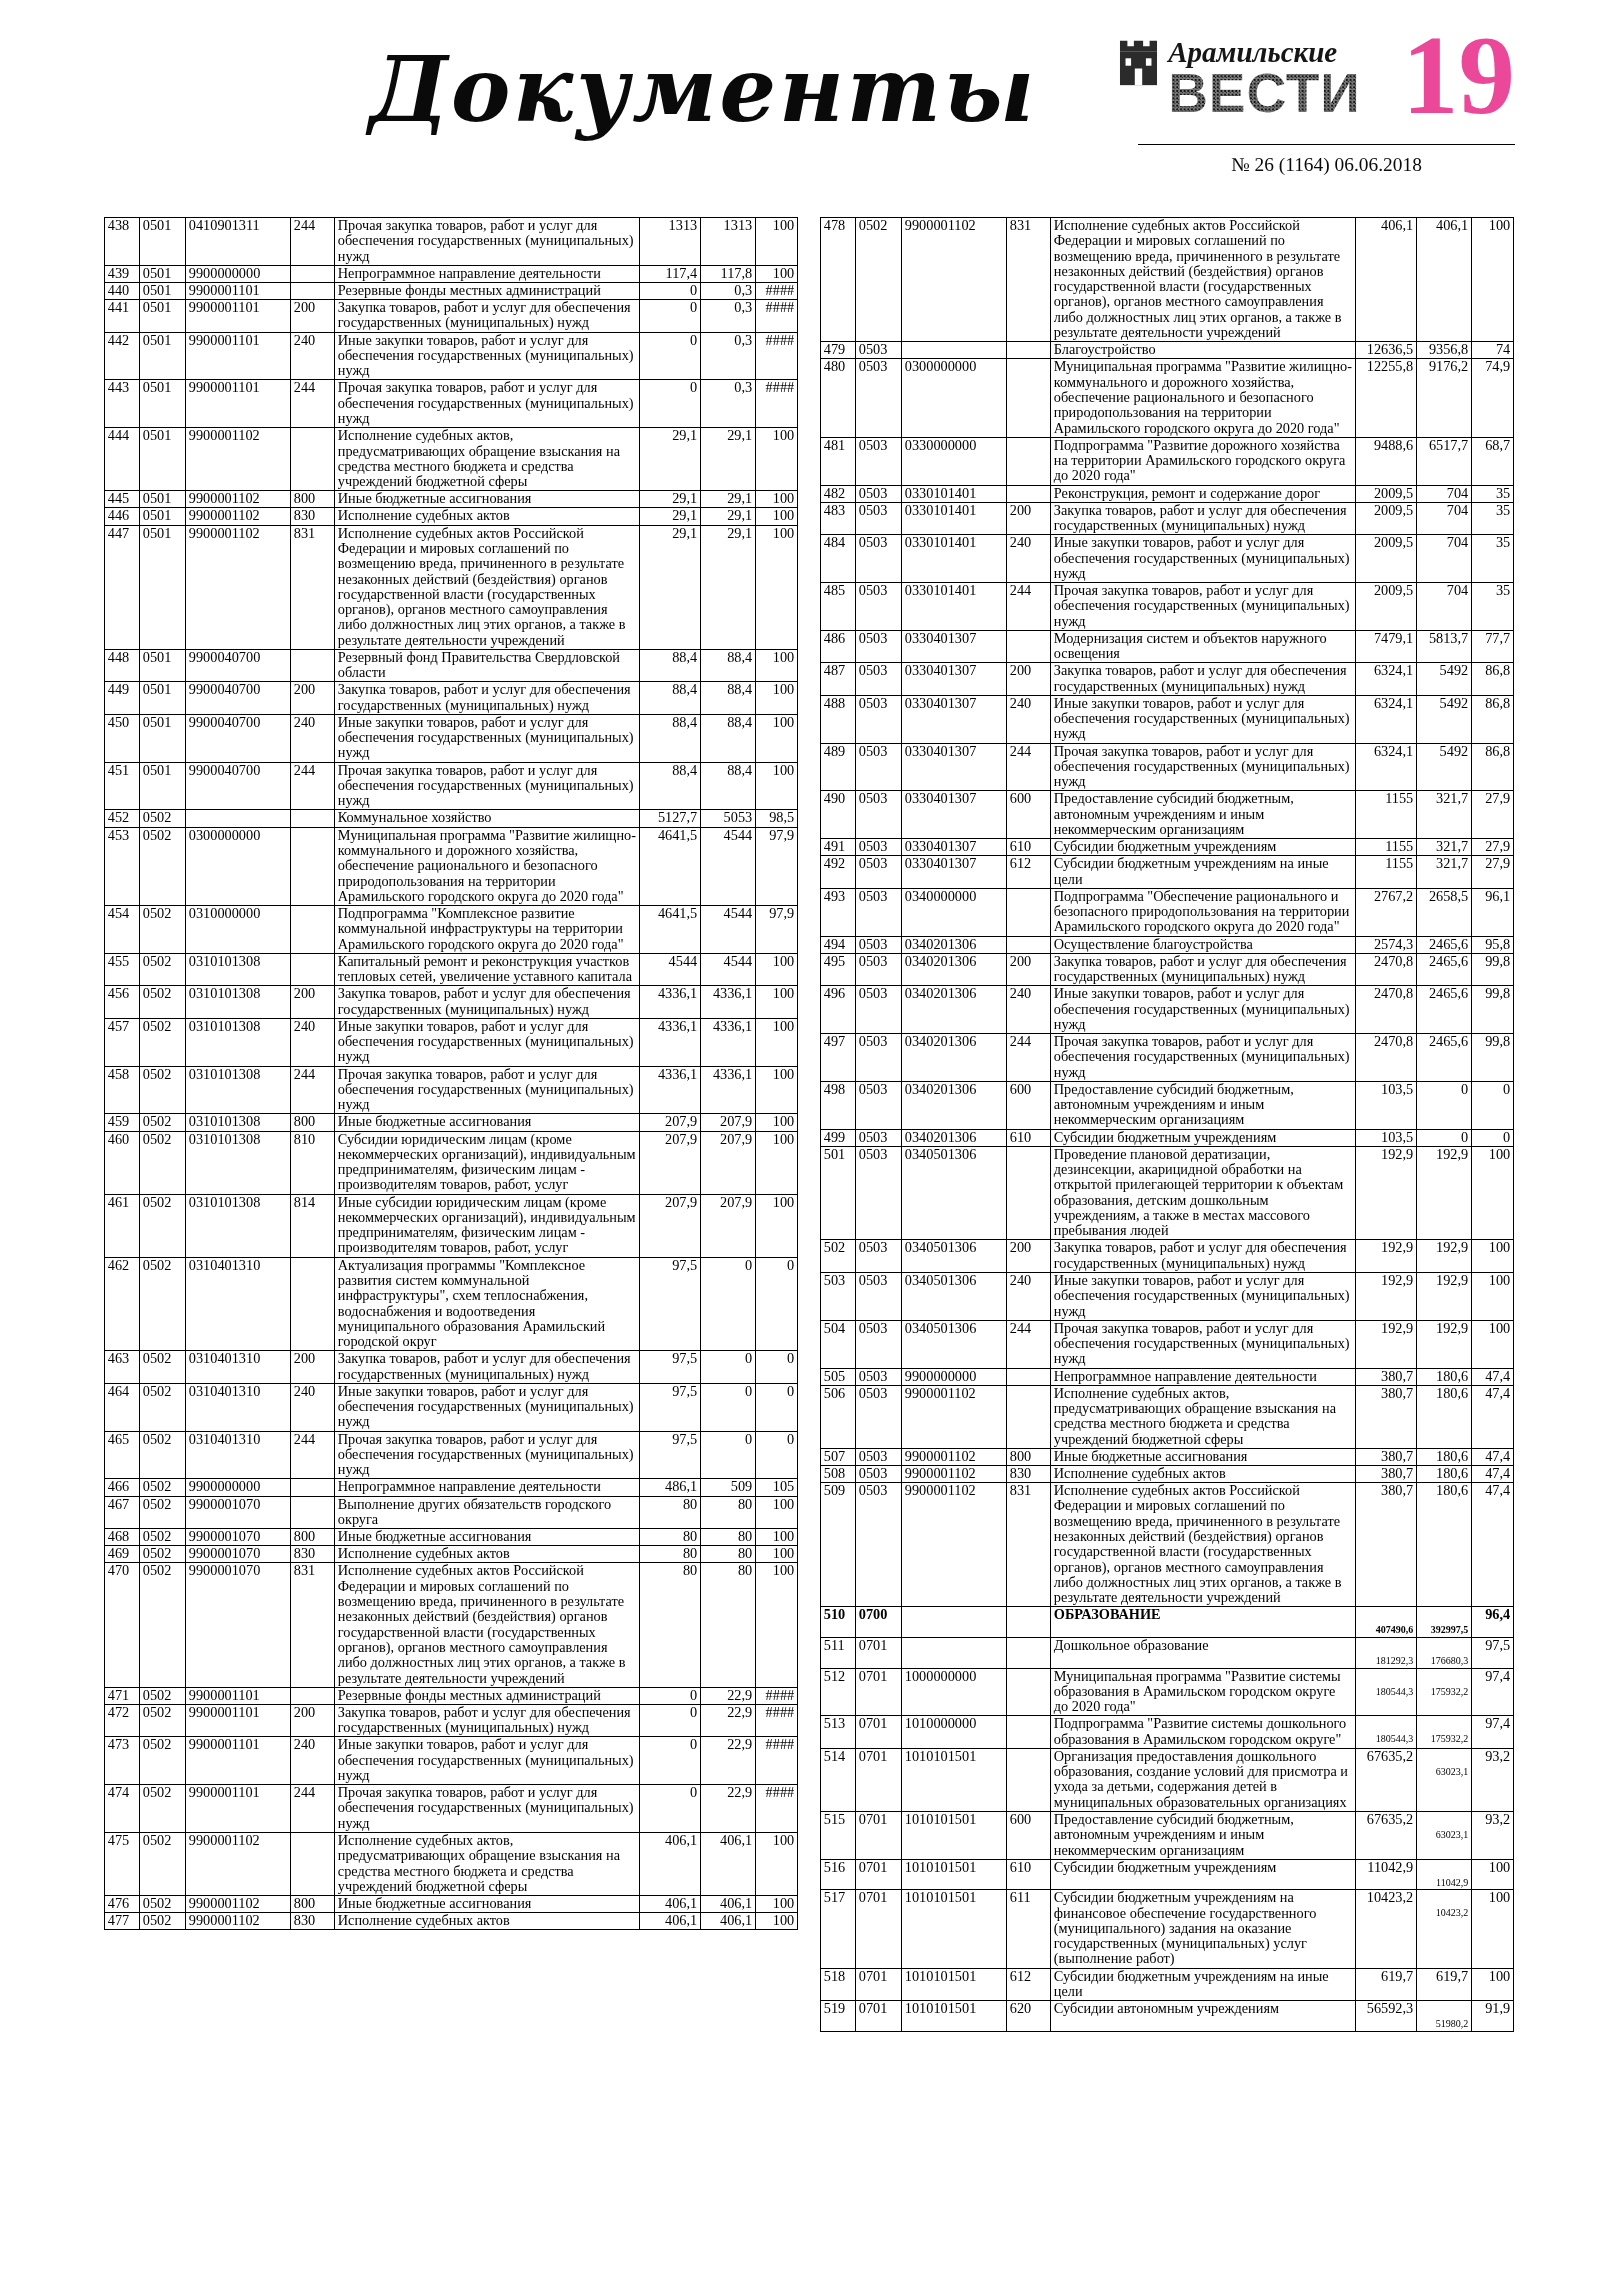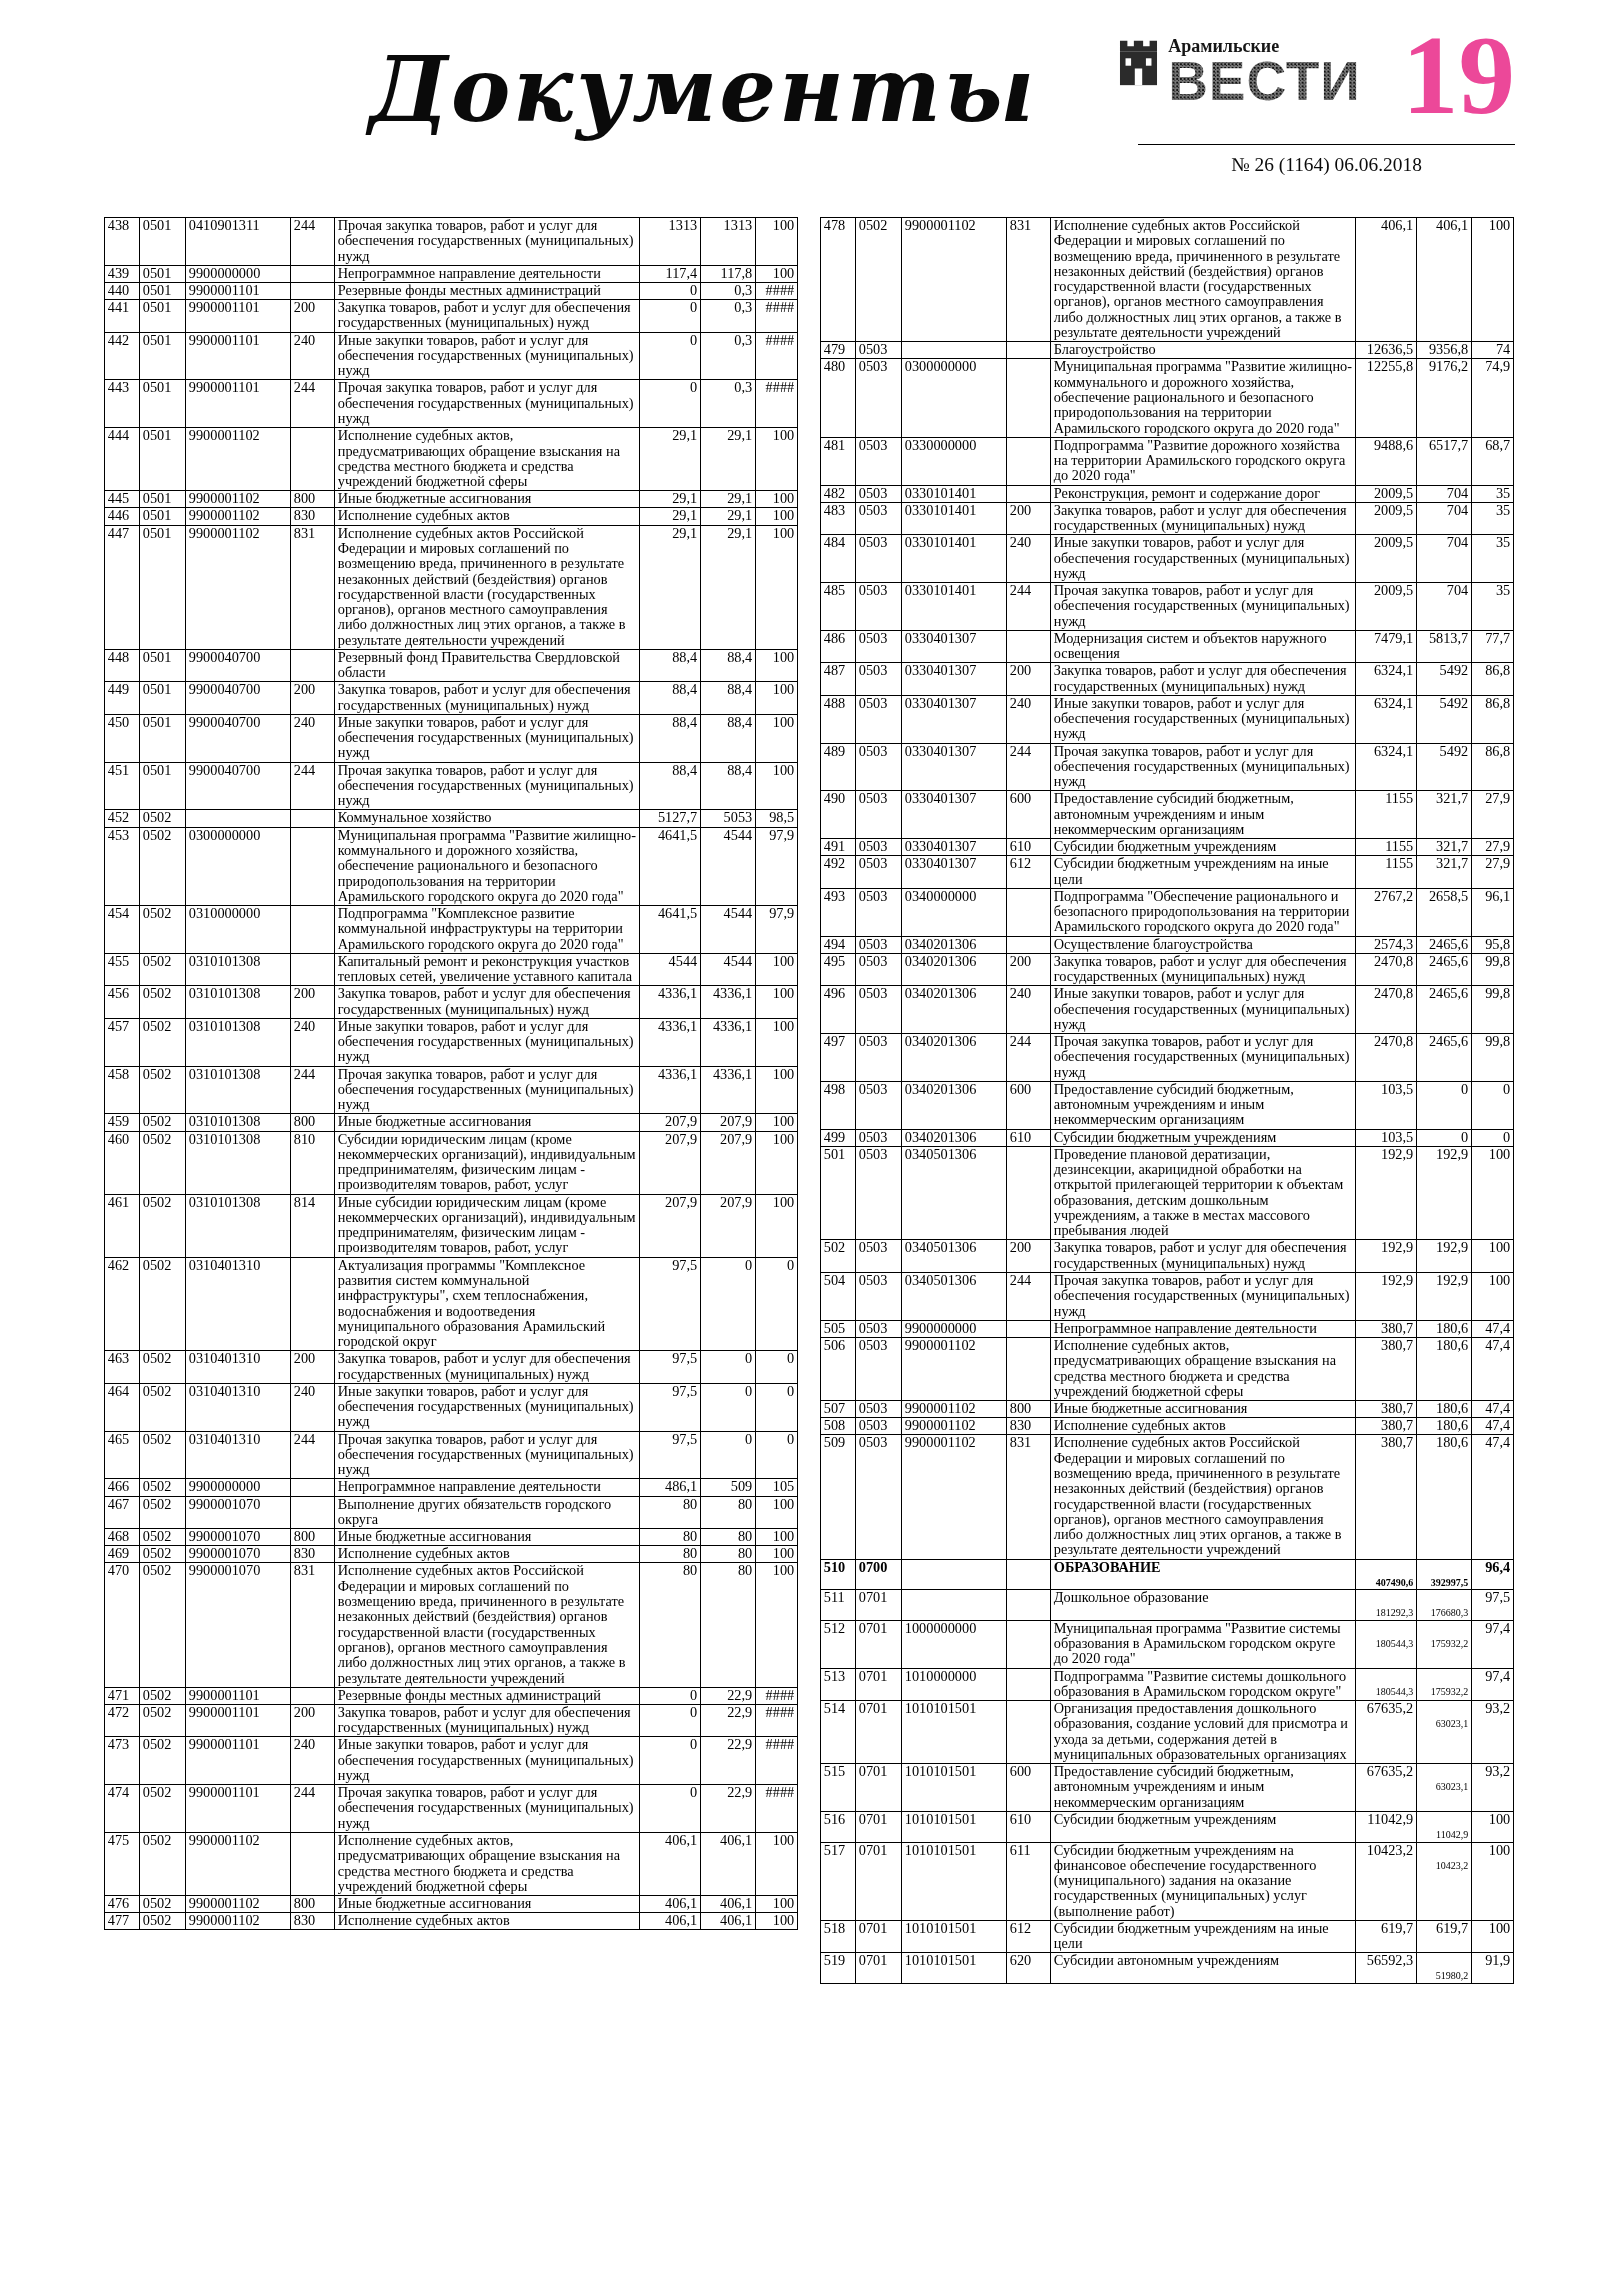--- a/index.html
+++ b/index.html
@@ -16,21 +16,21 @@
   .title{
     position:absolute;left:264px;top:13px;margin:1px;
     font-family:"DejaVu Serif",serif;font-style:italic;font-weight:700;
     font-size:89px;line-height:1;letter-spacing:2.8px;color:#0a0a0a;
   }
   .brand-block{position:absolute;right:155px;top:5.5px;width:242px;}
   .brand-row{display:flex;align-items:flex-start;gap:9.2px;}
   .coat{flex:0 0 auto;}
   .coat svg{display:block;}
   .brand-text{flex:1;}
-  .brand-top{font-size:18px;font-weight:600;line-height:1.05;color:#161616;}
+  .brand-top{font-size:29px;font-style:italic;font-weight:600;line-height:1.05;color:#161616;}
   .brand-main{
     font-family:"Liberation Sans",sans-serif;
     font-weight:800;font-size:55px;line-height:0.95;letter-spacing:0.9px;color:#454545;
   }
   @supports (-webkit-background-clip: text){
     .brand-main{
       background:repeating-radial-gradient(circle at 1.8px 1.8px,#111 0 1px,#777 1px 2px);
       background-size:3.7px 3.7px;-webkit-background-clip:text;background-clip:text;color:transparent;
     }
   }
@@ -752,20 +752,30 @@
             <td class="c-n">502</td>
             <td class="c-rz">0503</td>
             <td class="c-csr">0340501306</td>
             <td class="c-vr">200</td>
             <td class="c-desc">Закупка товаров, работ и услуг для обеспечения государственных (муниципальных) нужд</td>
             <td class="c-v">192,9</td>
             <td class="c-v">192,9</td>
             <td class="c-pct">100</td>
           </tr>
           <tr>
+            <td class="c-n">503</td>
+            <td class="c-rz">0503</td>
+            <td class="c-csr">0340501306</td>
+            <td class="c-vr">240</td>
+            <td class="c-desc">Иные закупки товаров, работ и услуг для обеспечения государственных (муниципальных) нужд</td>
+            <td class="c-v">192,9</td>
+            <td class="c-v">192,9</td>
+            <td class="c-pct">100</td>
+          </tr>
+          <tr>
             <td class="c-n">504</td>
             <td class="c-rz">0503</td>
             <td class="c-csr">0340501306</td>
             <td class="c-vr">244</td>
             <td class="c-desc">Прочая закупка товаров, работ и услуг для обеспечения государственных (муниципальных) нужд</td>
             <td class="c-v">192,9</td>
             <td class="c-v">192,9</td>
             <td class="c-pct">100</td>
           </tr>
           <tr>

